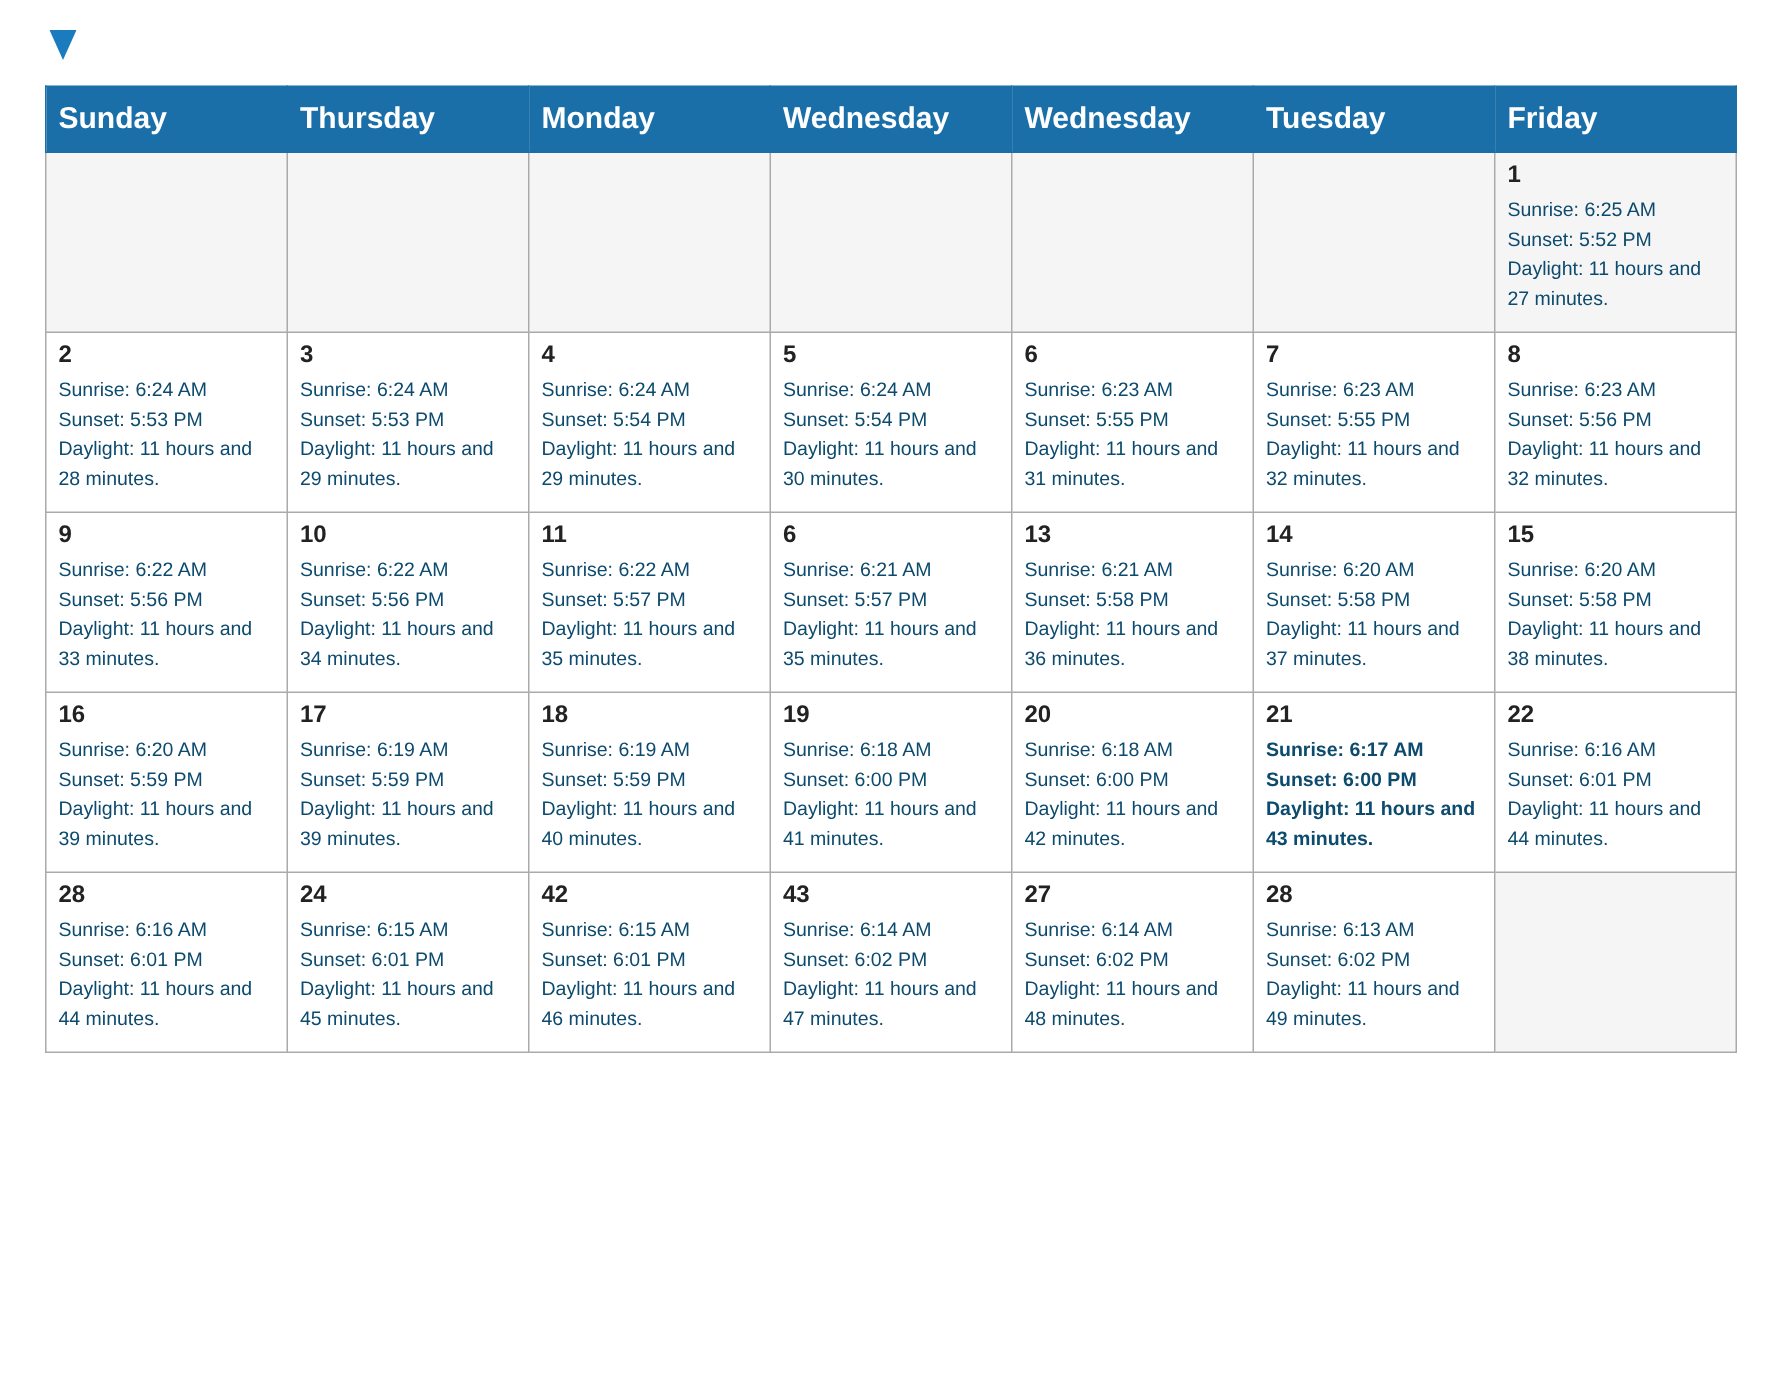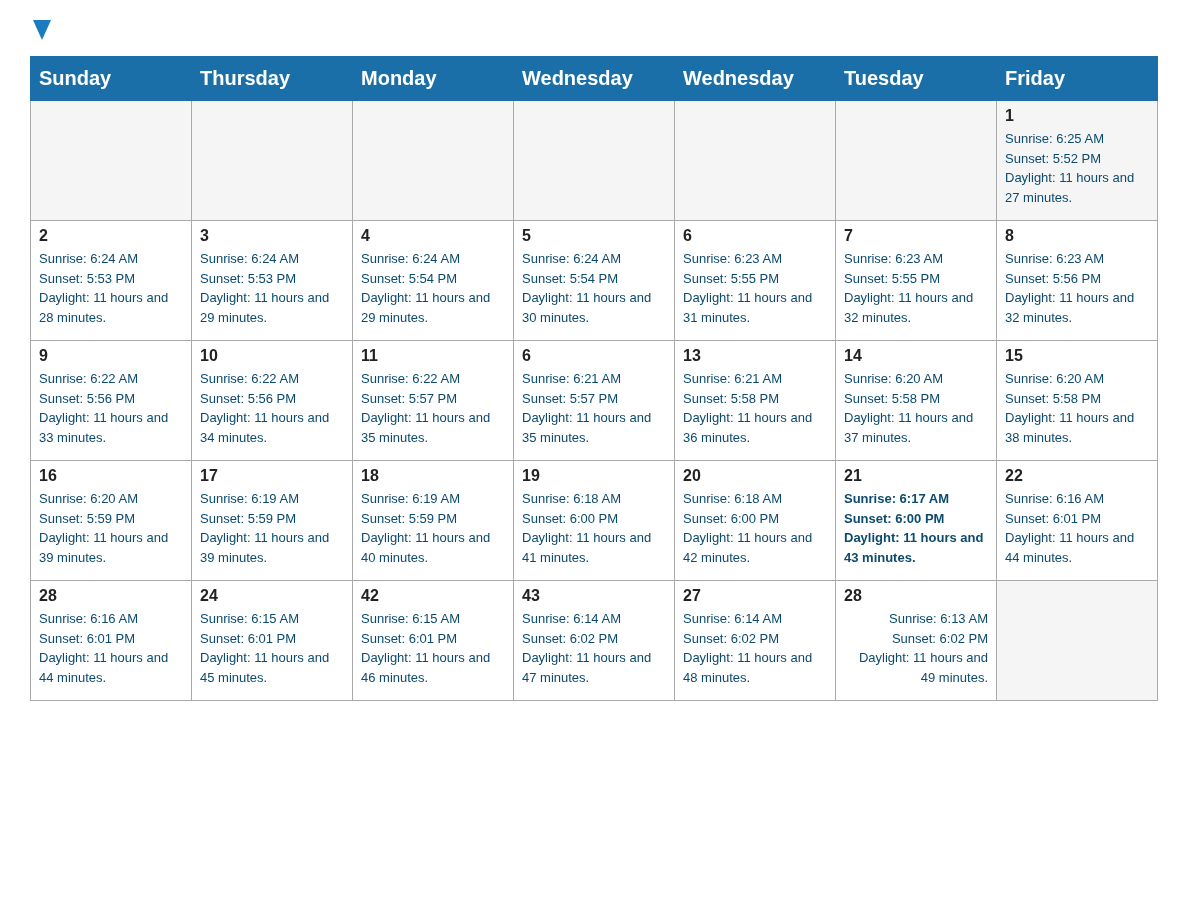--- a/index.html
+++ b/index.html
@@ -293,20 +293,20 @@
 Daylight: 11 hours and 47 minutes.</div>
         </td>
         <td>
           <span class="day-number">27</span>
           <div class="day-info" style="white-space: pre-line;">Sunrise: 6:14 AM
 Sunset: 6:02 PM
 Daylight: 11 hours and 48 minutes.</div>
         </td>
         <td>
           <span class="day-number">28</span>
-          <div class="day-info" style="white-space: pre-line; text-align: right;">Sunrise: 6:13 AM
+          <div class="day-info" style="white-space: pre-line;">Sunrise: 6:13 AM
 Sunset: 6:02 PM
 Daylight: 11 hours and 49 minutes.</div>
         </td>
         <td class="empty-cell"></td>
       </tr>
     </tbody>
 </table>
 
 </body></html>

